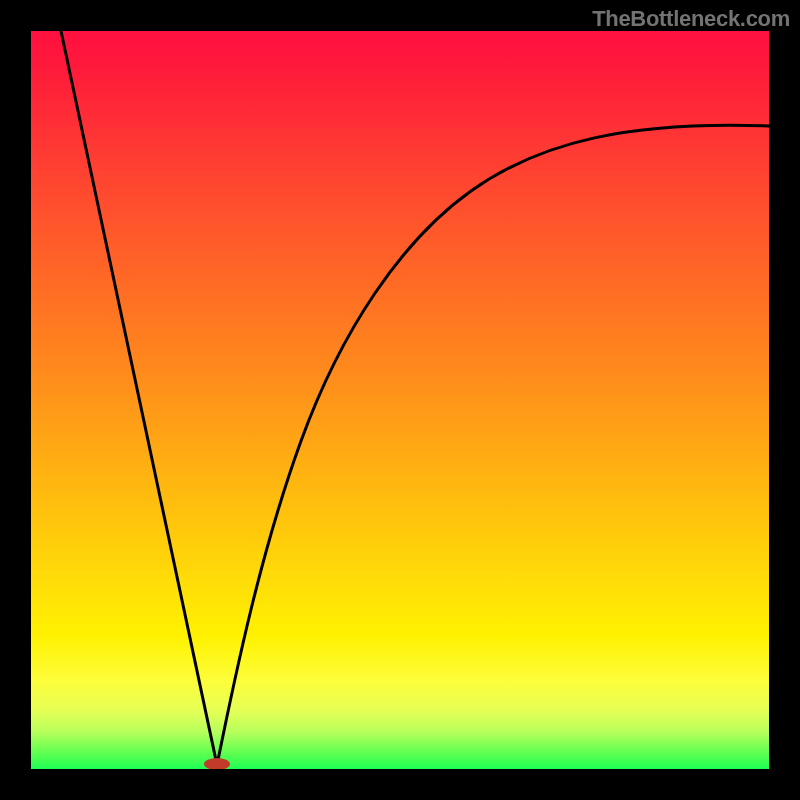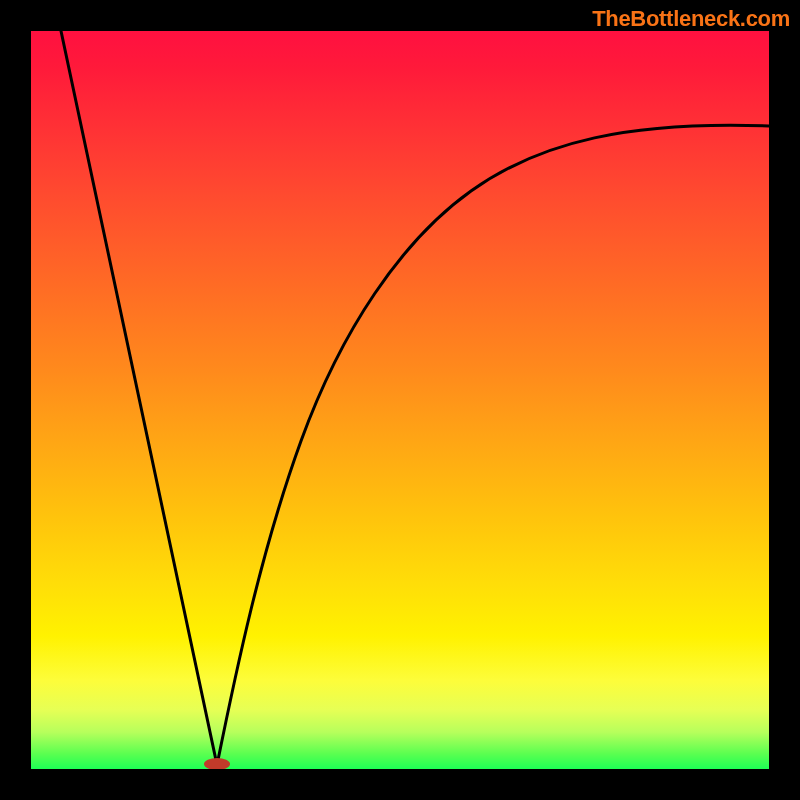--- a/index.html
+++ b/index.html
@@ -50,21 +50,21 @@
     width: 738px;
     height: 738px;
     display: block;
   }
   .watermark {
     position: absolute;
     top: 6px;
     right: 10px;
     font-size: 22px;
     font-weight: 600;
-    color: #f97316;
+    color: #737373;
     letter-spacing: -0.3px;
     user-select: none;
   }
 </style>
 </head>
 <body>
 
 <div class="frame">
   <div class="watermark">TheBottleneck.com</div>
 

